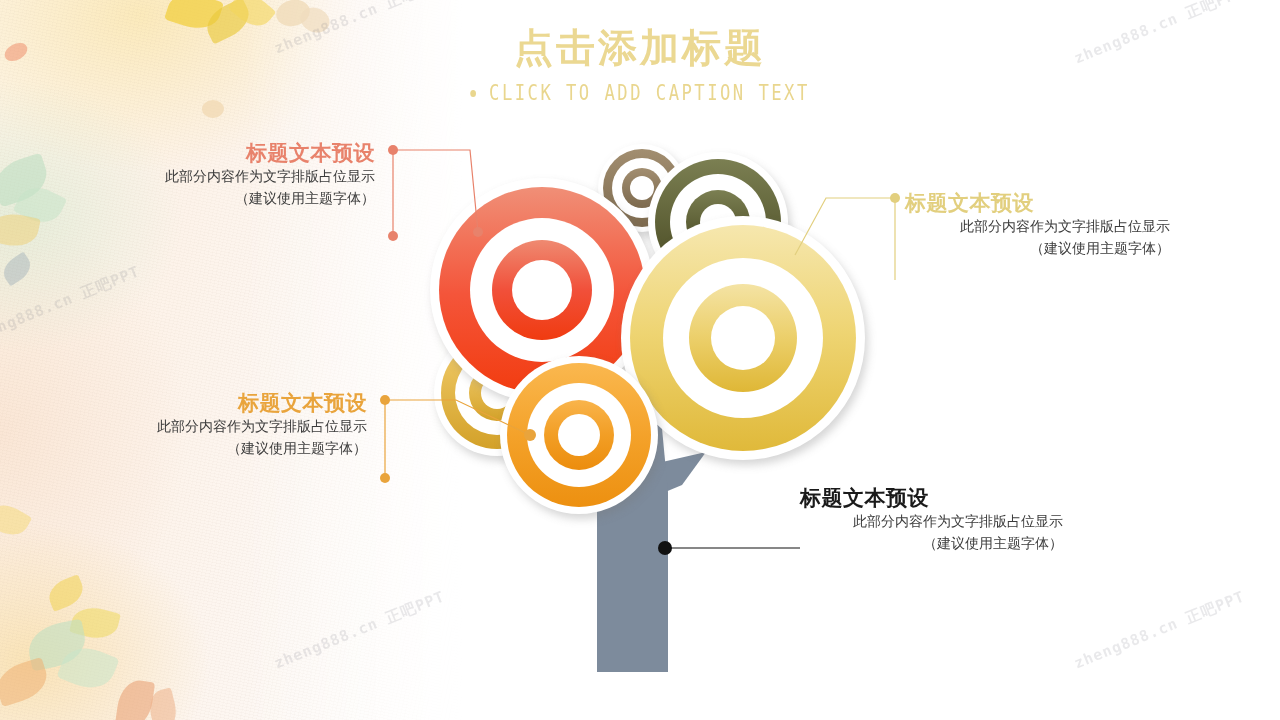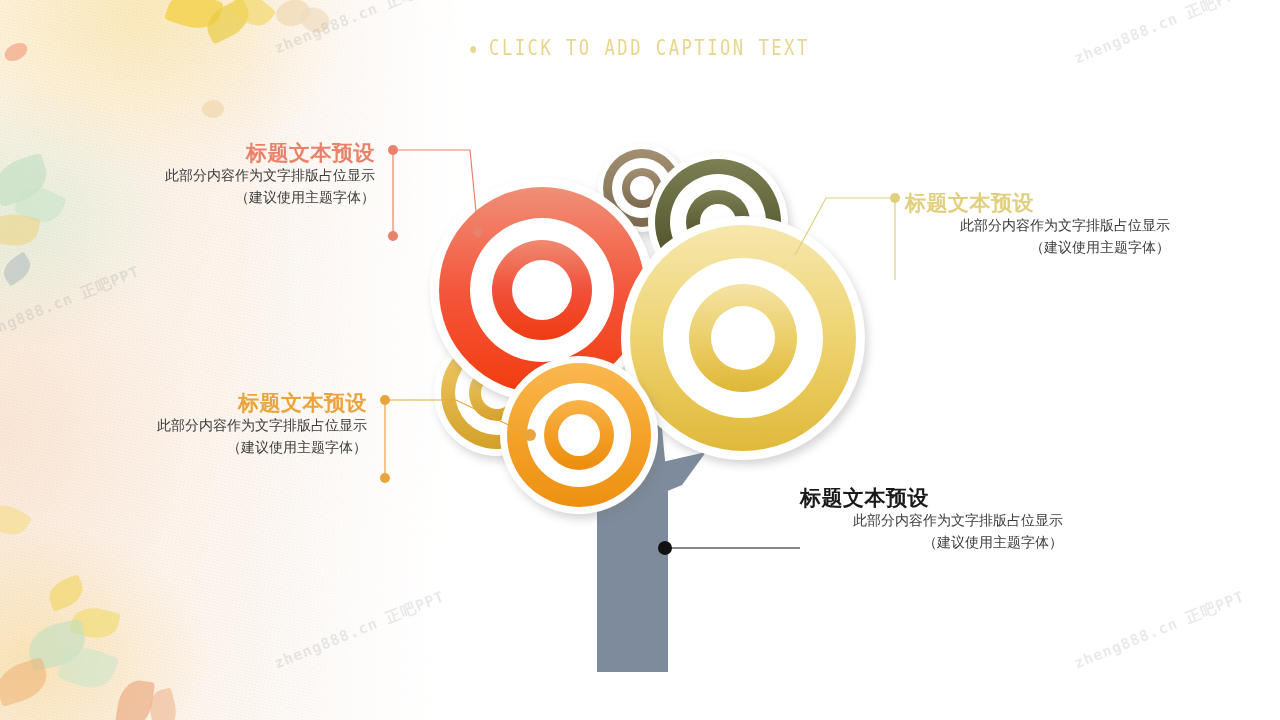--- a/index.html
+++ b/index.html
@@ -61,21 +61,21 @@
   .ring .pad{position:absolute;inset:0;border-radius:50%;background:#fff;
     box-shadow:3px 5px 8px rgba(120,120,120,.30);}
   .ring .band{position:absolute;border-radius:50%;}
   .hole{position:absolute;border-radius:50%;background:#fff;}
 
   
   .callout{position:absolute;}
   .co-title{font-size:21px;font-weight:bold;line-height:1.25;
     font-family:"DejaVu Sans","Liberation Sans",sans-serif;letter-spacing:.5px;}
   .co-body{font-size:14px;color:#3b3b3b;line-height:1.55;
-    font-family:Liberation Mono, monospace;}
+    font-family:Liberation Sans, sans-serif;}
   .conn{position:absolute;}
 </style>
 </head>
 <body>
 
 <div id="slide">
 
   <div class="paper"></div>
   <div class="grain"></div>
 
@@ -95,20 +95,21 @@
   <div class="leaf" style="left:48px;top:580px;width:36px;height:26px;background:#f2d45c;opacity:.6;transform:rotate(-22deg);"></div>
   <div class="leaf" style="left:72px;top:608px;width:46px;height:30px;background:#eed85f;opacity:.55;transform:rotate(14deg);"></div>
   <div class="leaf" style="left:28px;top:624px;width:58px;height:42px;background:#bfe0c2;opacity:.6;transform:rotate(-12deg);"></div>
   <div class="leaf" style="left:62px;top:648px;width:52px;height:40px;background:#c9e6cb;opacity:.55;transform:rotate(22deg);"></div>
   <div class="leaf" style="left:-4px;top:664px;width:52px;height:36px;background:#efb073;opacity:.55;transform:rotate(-18deg);"></div>
   <div class="leaf" style="left:118px;top:680px;width:34px;height:48px;background:#e9a378;opacity:.6;transform:rotate(8deg);"></div>
   <div class="leaf" style="left:150px;top:690px;width:26px;height:40px;background:#edb189;opacity:.55;transform:rotate(-14deg);"></div>
   <div class="leaf" style="left:-12px;top:506px;width:40px;height:28px;background:#f3d868;opacity:.45;transform:rotate(30deg);"></div>
 
   <div class="title-wrap">
+    <div class="title">点击添加标题</div>
     <div class="subtitle"><span class="dot"></span><span>CLICK TO ADD CAPTION TEXT</span></div>
   </div>
 
   <div class="tree">
 
     <svg width="1280" height="720" style="position:absolute;left:0;top:0;">
       <g fill="#7d8b9c">
         <path d="M566 455 L601 455 L618 510 L585 513 Z"></path>
         <path d="M706 452 L682 485 L646 500 L636 468 Z"></path>
         <path d="M605 418 L661 418 L668 492 L668 672 L597 672 L597 495 Z"></path>

